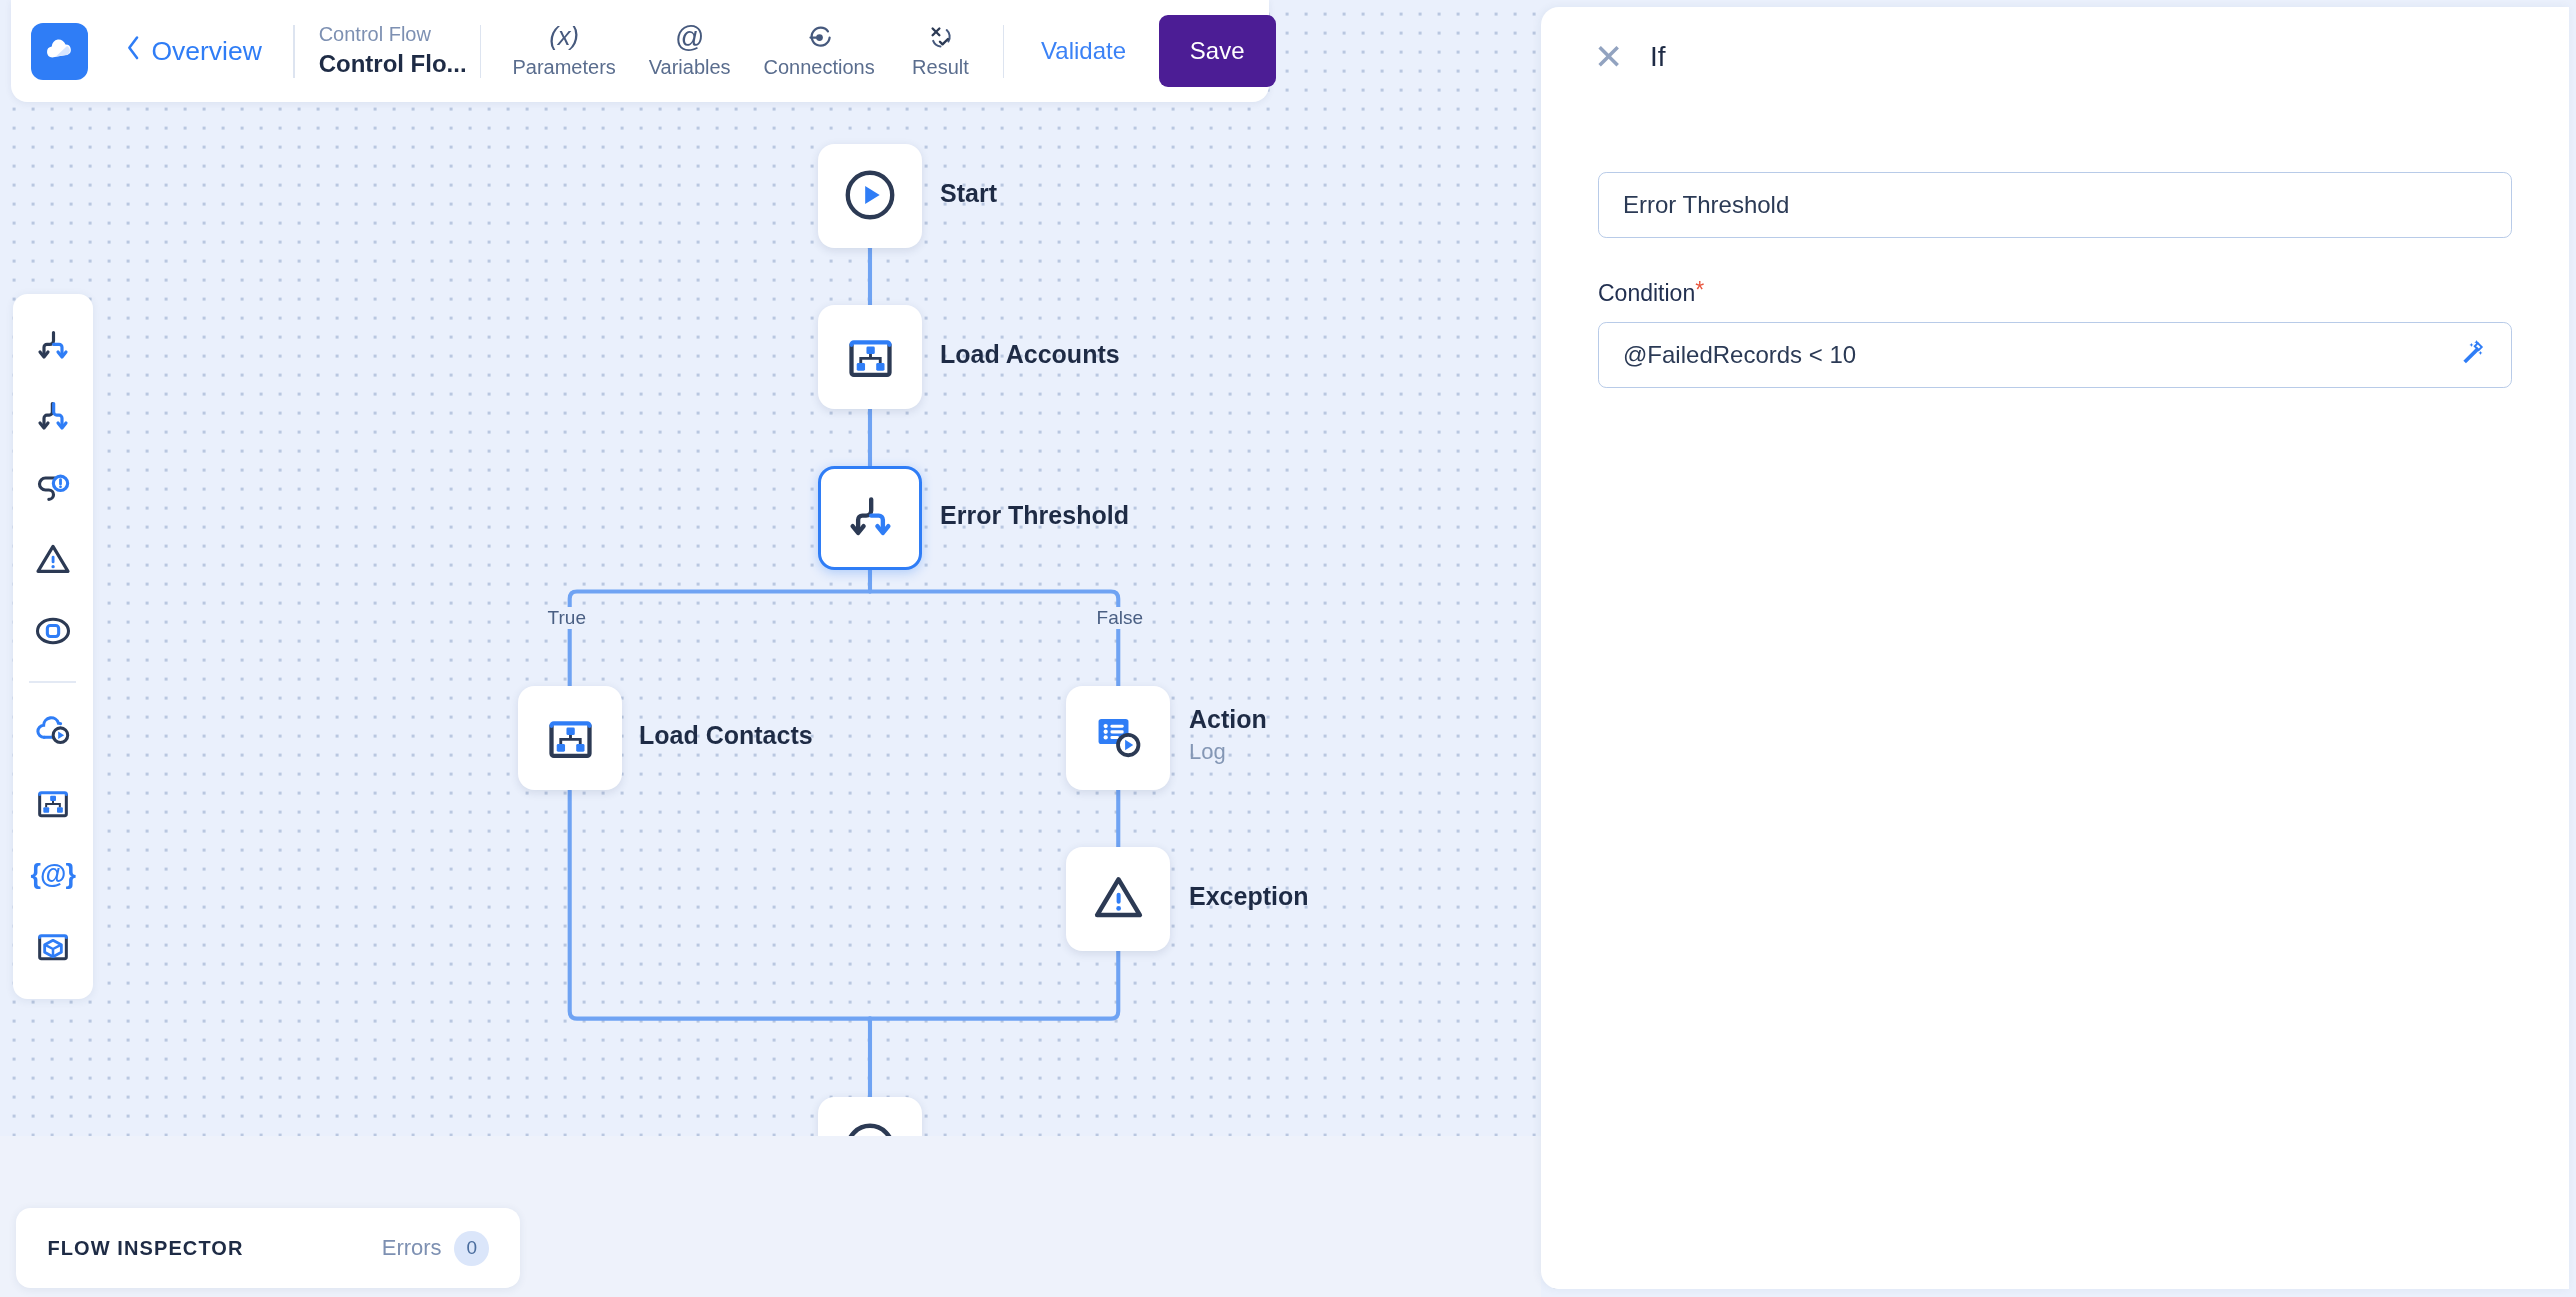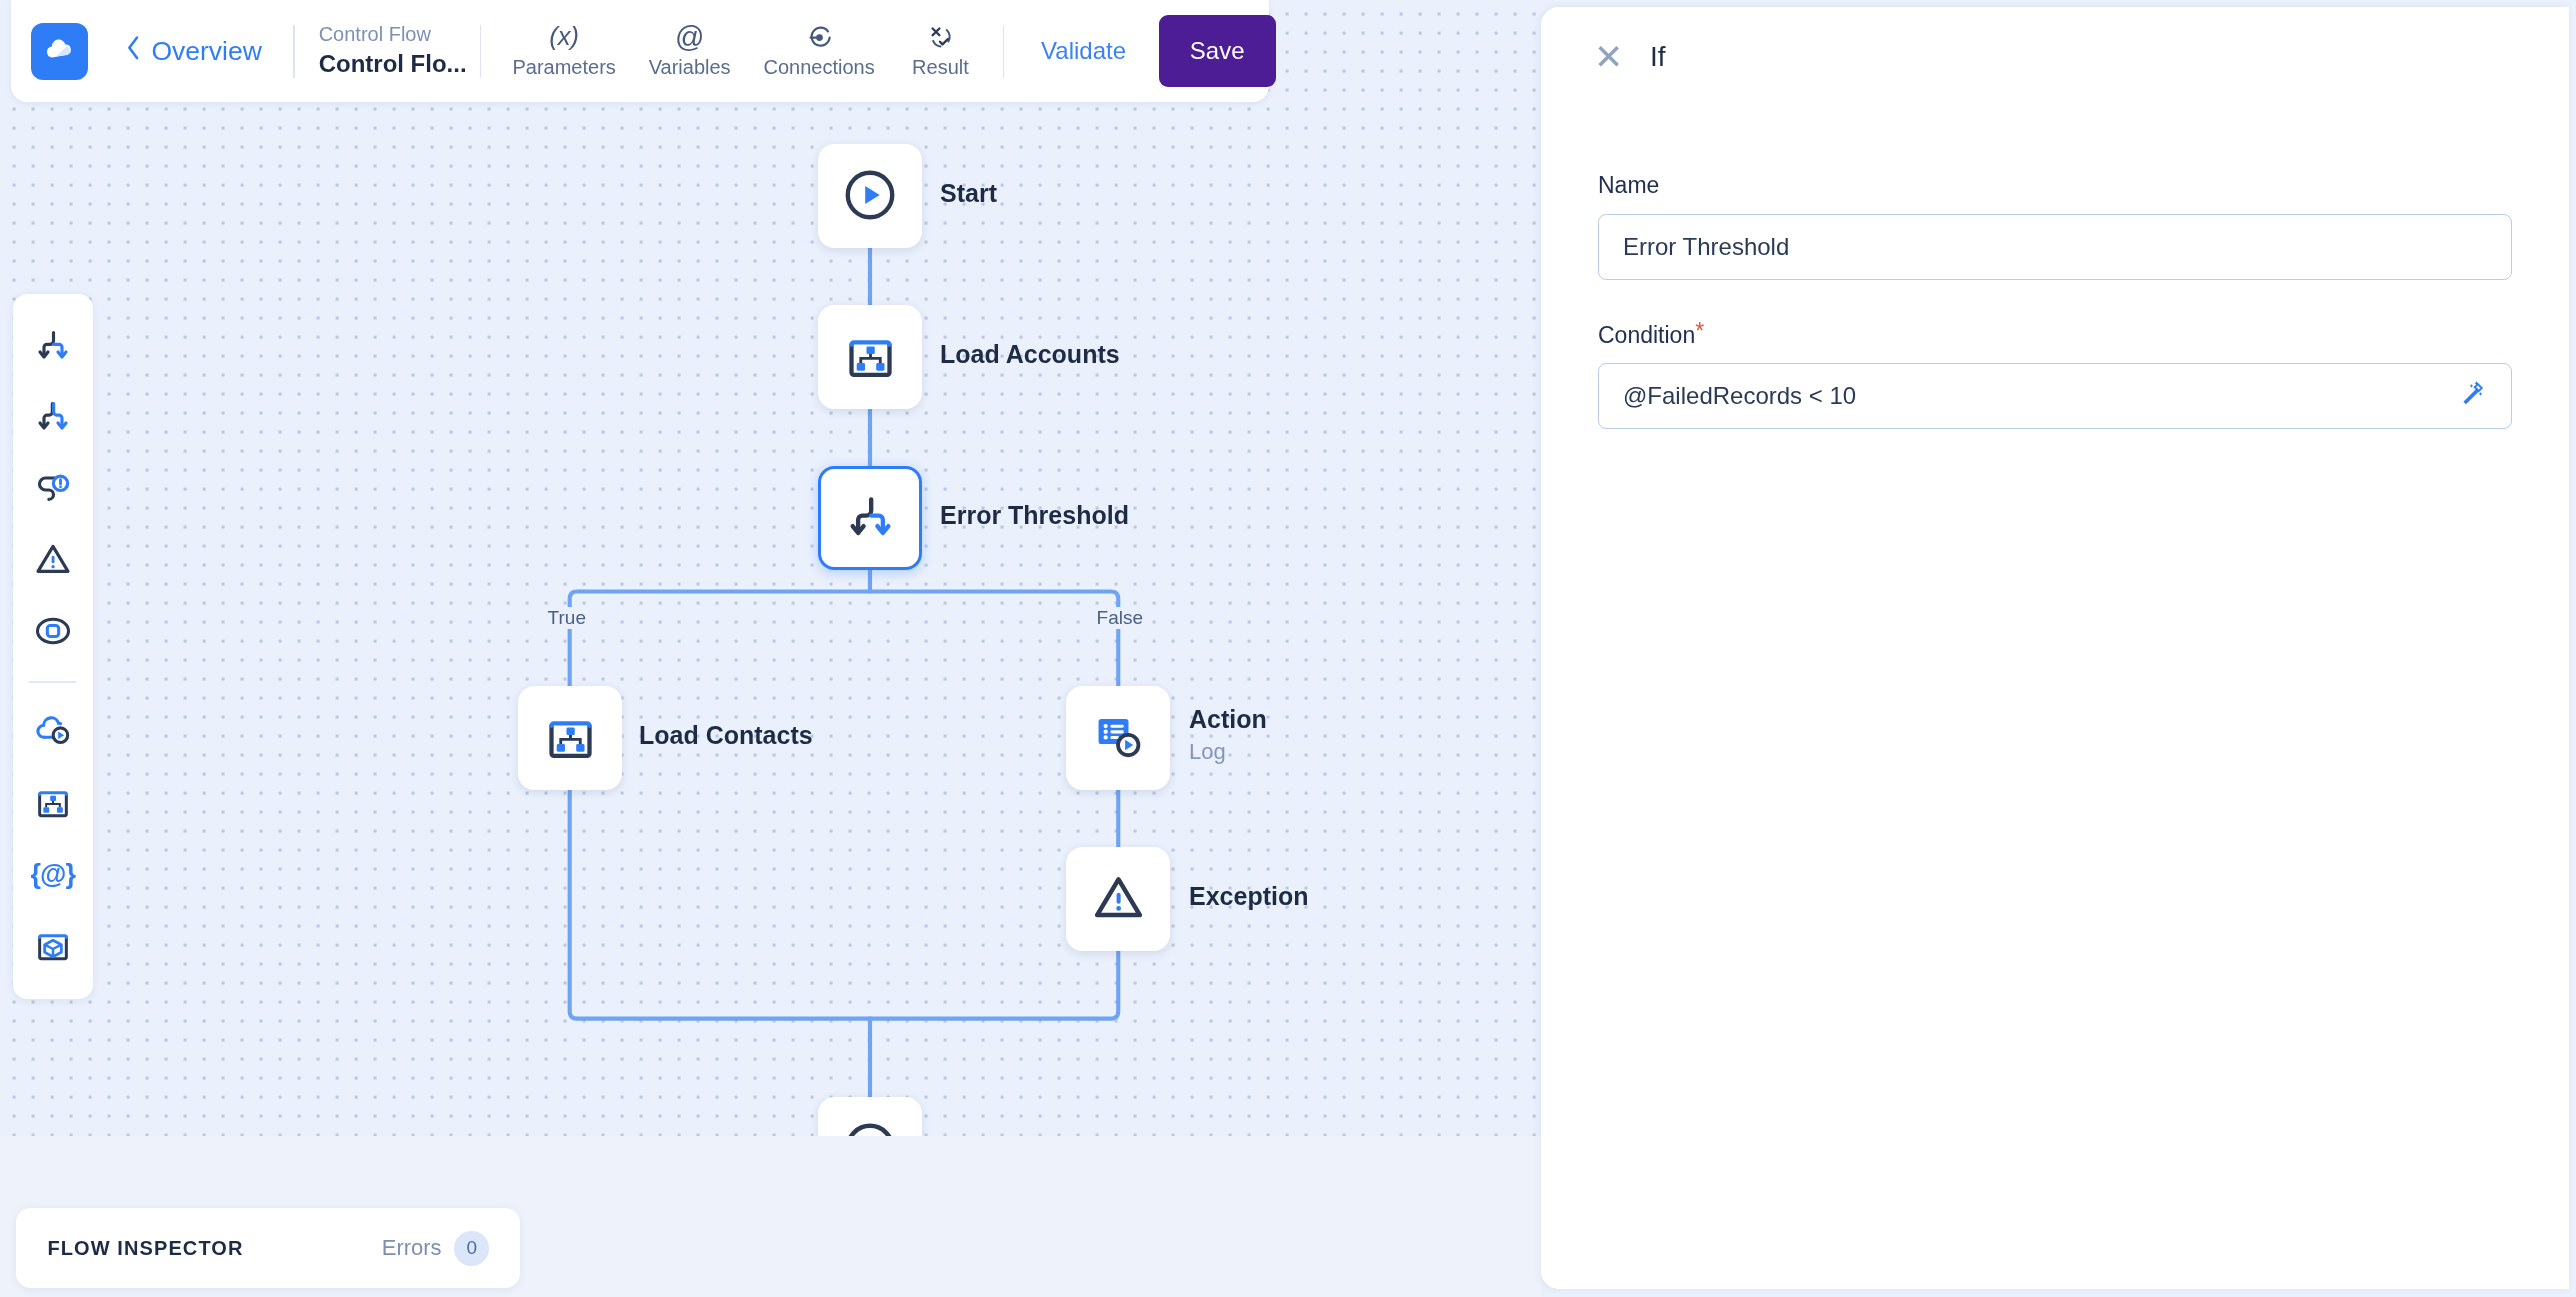--- a/index.html
+++ b/index.html
@@ -548,23 +548,20 @@
 
 <div id="props-panel">
 
   <div class="pp-header">
     <span class="pp-close">✕</span>
     <span class="pp-title">If</span>
   </div>
 
   <div class="pp-body">
 
-    <div class="pp-field-label">
-      <span>Name</span>
-    </div>
     <div class="pp-input-wrap">
       <input class="pp-input" type="text" value="Error Threshold" style="">
     </div>
 
     <div class="pp-gap"></div>
 
     <div class="pp-field-label">
       <span>Condition</span>
       <span class="req-star">*</span>
     </div>

